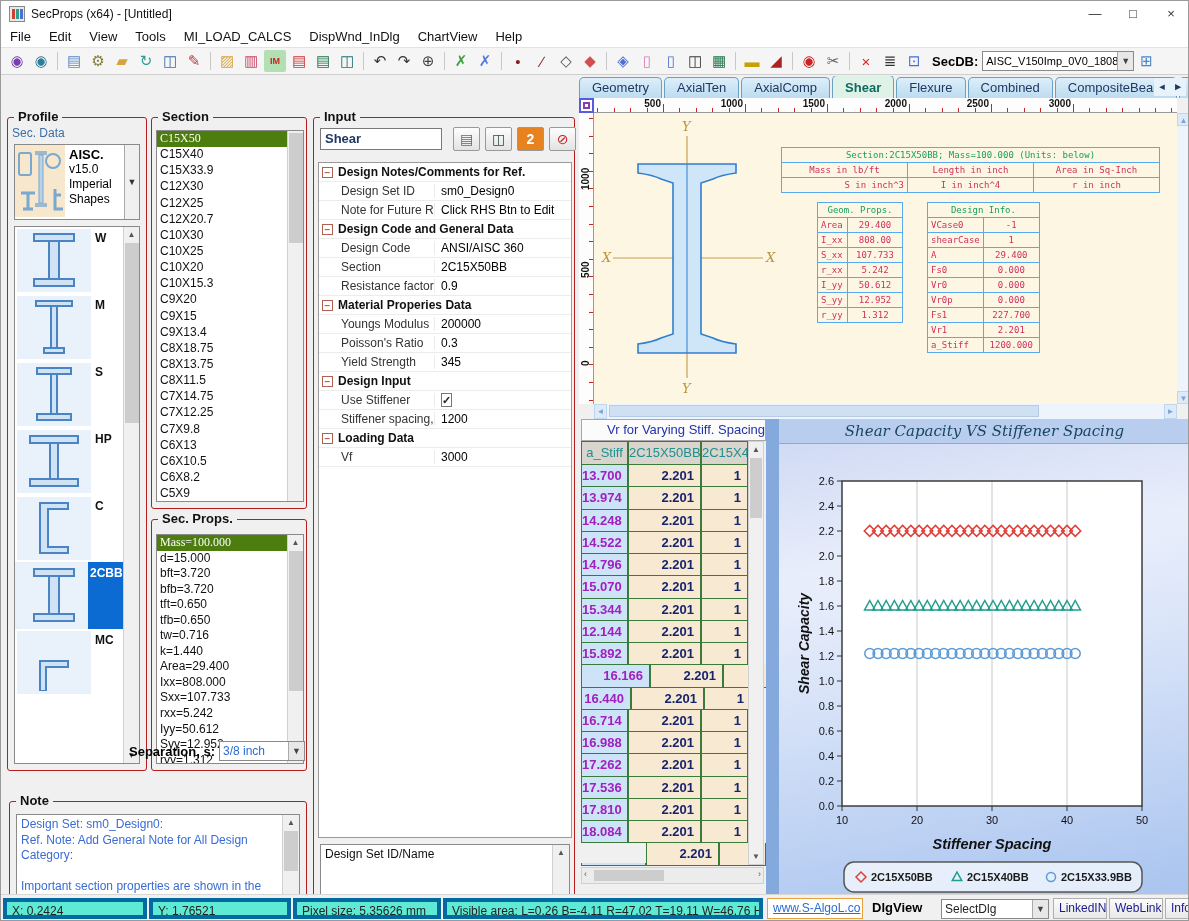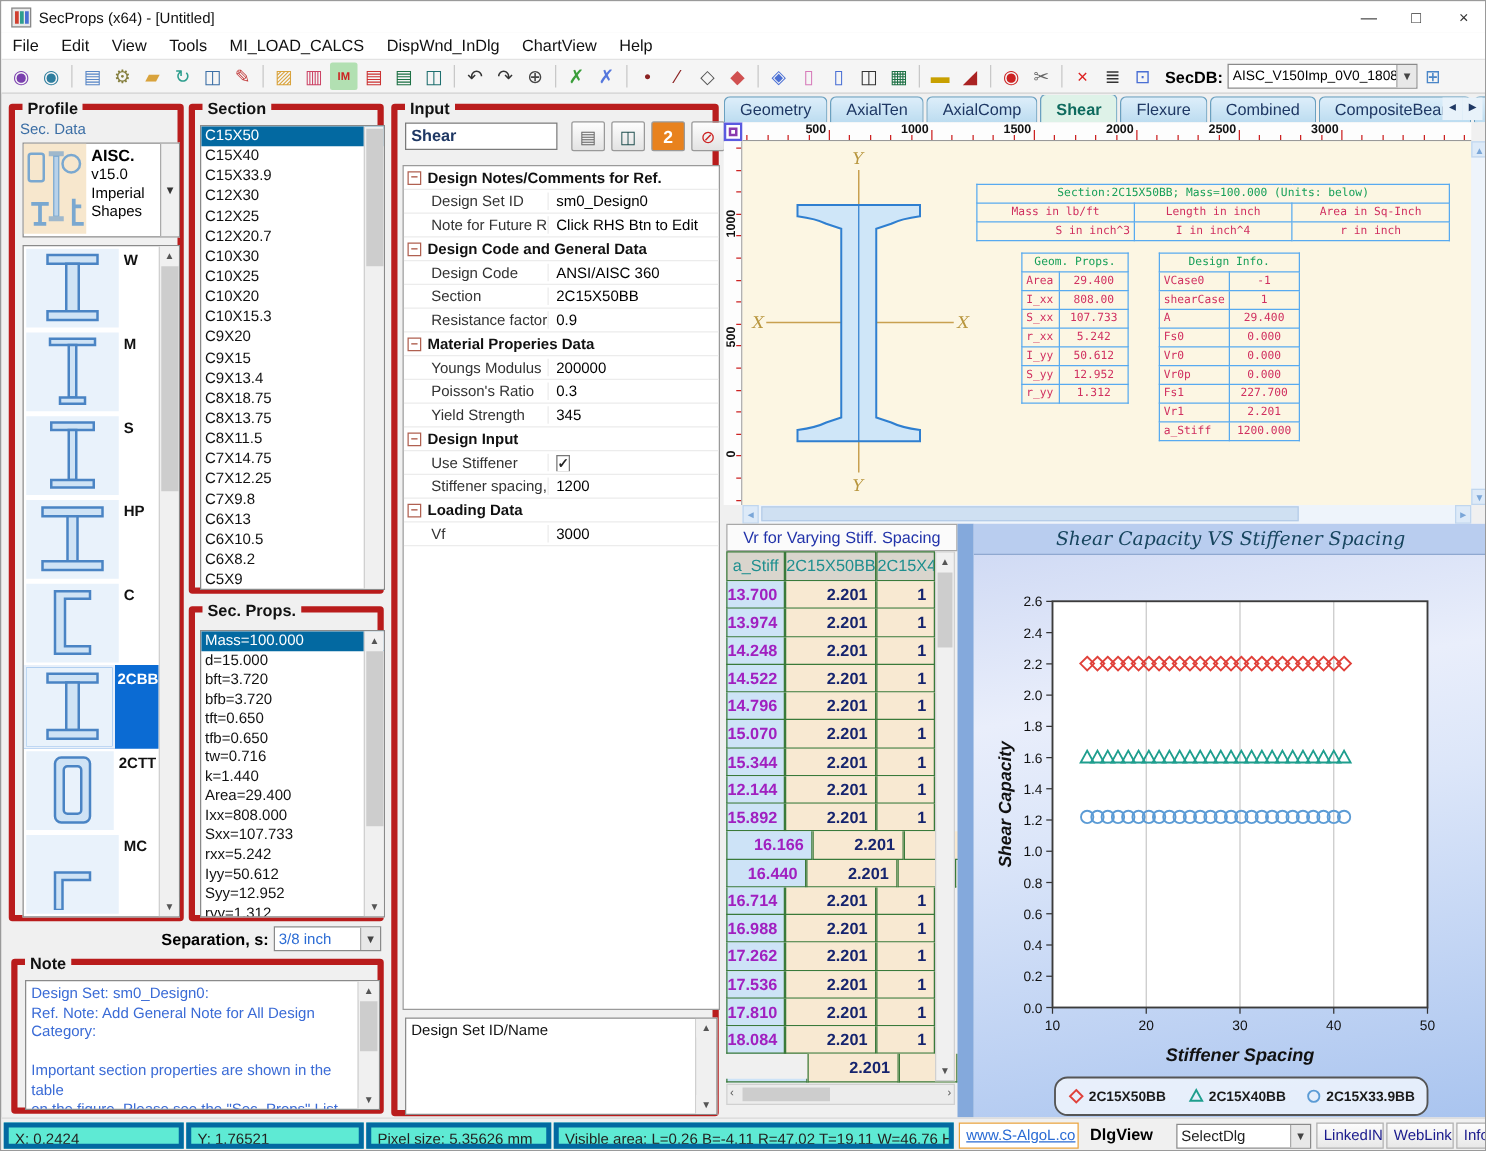--- a/index.html
+++ b/index.html
@@ -23,26 +23,26 @@
   #toolbar { left:0; top:47px; width:1189px; height:27px; background:#f5f5f5; border-bottom:1px solid #cfcfcf; display:flex; align-items:center; padding-left:4px; }
   .tbi { width:22px; height:22px; display:inline-flex; align-items:center; justify-content:center; font-size:15px; margin:0 1px; border-radius:2px; }
   .tbsep { width:1px; height:18px; background:#c8c8c8; margin:0 4px; }
   #secdb-wrap { display:flex; align-items:center; margin-left:6px; }
   #secdb-label { font-weight:bold; font-size:13px; margin-right:4px; }
   .combo { background:#fff; border:1px solid #8a8a8a; height:20px; display:flex; align-items:center; position:relative; }
   .combo .cv { font-size:11px; padding:0 3px; white-space:nowrap; overflow:hidden; flex:1; }
   .combo .ca { width:16px; height:100%; background:#e8e8e8; border-left:1px solid #aaa; text-align:center; font-size:9px; line-height:18px; color:#444; }
 
   
-  .group { position:absolute; border:5px solid #b91c1c; border-radius:3px; }
+  .group { position:absolute; border:1px solid #b91c1c; border-radius:3px;margin-top:34px; }
   .gtitle { position:absolute; top:-9px; left:6px; background:#f0f0f0; padding:0 4px; font-weight:bold; font-size:13px; color:#111; }
 
   .listbox { position:absolute; background:#fff; border:1px solid #8a8a8a; overflow:hidden; }
   .li { font-size:12px; padding:1px 3px; color:#111; white-space:nowrap; }
-  .li.sel { background:#0369a1; color:#fff; }
+  .li.sel { background:#4d7c0f; color:#fff;font-family:Liberation Serif, serif; }
   .sbv { position:absolute; top:0; right:0; width:16px; height:100%; background:#f0f0f0; border-left:1px solid #d0d0d0; font-size:8px; color:#555; }
   .sbv .ar { height:15px; text-align:center; line-height:15px; background:#f0f0f0; }
   .sbv .thumb { position:absolute; left:1px; width:14px; background:#cdcdcd; }
 
   
   .shape-row { height:67px; display:flex; align-items:flex-start; }
   .shape-row .icon-box { width:74px; height:63px; margin:2px; background:#e9f2fb; }
   .shape-row .slabel { font-size:12px; font-weight:bold; padding:4px 2px; color:#111; }
   .shape-row.sel { background:#0b6bd3; }
   .shape-row.sel .slabel { color:#fff; }
@@ -87,21 +87,21 @@
   .csb-ar { position:absolute; width:13px; height:13px; font-size:8px; color:#7aa6d8; text-align:center; line-height:13px; background:#ddeaf8; border:1px solid #c0d6ee; }
   .csb-thumb { position:absolute; background:#cfe0f2; border:1px solid #b5cce8; }
 
   .ctable { position:absolute; border-collapse:collapse; font-family:"DejaVu Sans Mono", monospace; font-size:9px; }
   .ctable td { border:1px solid #58aaf0; padding:0 3px; height:15px; white-space:nowrap; }
   .ct-head { color:#18a05a; text-align:center; }
   .ct-red { color:#d03060; }
 
   
   #vr-panel { left:578px; top:418px; width:187px; height:475px; background:#f0f0f0; }
-  #vr-title { position:absolute; left:2px; top:0; width:185px; height:22px; background:#fbfbfb; border:1px solid #a8a8a8; font-size:13px; color:#2233aa; text-align:center; line-height:20px; }
+  #vr-title { position:absolute; left:2px; top:0; width:185px; height:22px; background:#fbfbfb; border:1px solid #a8a8a8; font-size:13px; color:#2233aa; text-align:right; line-height:20px; }
   #vr-colhead { position:absolute; left:2px; top:22px; height:24px; display:flex; }
   .vr-ch { background:#d9d5cd; border:1px solid #3a7a3a; font-size:13px; color:#1f8f8f; text-align:center; line-height:22px; overflow:hidden; white-space:nowrap; }
   #vr-rows { position:absolute; left:2px; top:46px; }
   .vr-row { display:flex; height:22.25px; }
   .vr-c { border:1px solid #3a7a3a; border-top:none; font-size:13px; font-weight:bold; text-align:right; padding-right:6px; line-height:21px; overflow:hidden; }
   .vr-c1 { background:#cde3f7; color:#a020c0; }
   .vr-c2 { background:#f8e9d2; color:#16246e; }
   #vr-vsb { position:absolute; left:169px; top:22px; width:16px; height:424px; background:#f0f0f0; border:1px solid #d0d0d0; font-size:8px; color:#555; }
   #vr-hsb { position:absolute; left:2px; top:448px; width:183px; height:17px; background:#ececec; border:1px solid #d0d0d0; font-size:9px; color:#555; }
   #splitter-strip { left:765px; top:418px; width:13px; height:475px; background:#84a9dc; }
@@ -266,27 +266,20 @@
         <div class="shape-row sel">
           <div class="icon-box"><svg width="64" height="58" viewBox="0 0 64 58" style="margin: 2px 0px 0px 5px;">
               <rect x="12" y="3" width="40" height="7" fill="#cfe3f5" stroke="#4a84c4" stroke-width="2"></rect>
               <rect x="27" y="10" width="10" height="38" fill="#cfe3f5" stroke="#4a84c4" stroke-width="2"></rect>
               <rect x="12" y="48" width="40" height="7" fill="#cfe3f5" stroke="#4a84c4" stroke-width="2"></rect>
             </svg></div>
           <div class="slabel">2CBB</div>
         </div>
         <div class="shape-row">
           <div class="icon-box"><svg width="64" height="58" viewBox="0 0 64 58" style="margin: 2px 0px 0px 5px;">
-              <rect x="18" y="3" width="28" height="52" rx="5" fill="#cfe3f5" stroke="#4a84c4" stroke-width="2"></rect>
-              <rect x="25" y="10" width="14" height="38" rx="3" fill="#e9f2fb" stroke="#4a84c4" stroke-width="2"></rect>
-            </svg></div>
-          <div class="slabel">2CTT</div>
-        </div>
-        <div class="shape-row">
-          <div class="icon-box"><svg width="64" height="58" viewBox="0 0 64 58" style="margin: 2px 0px 0px 5px;">
               <path d="M46 28 H18 V58 H24 V34 H46 Z" fill="#cfe3f5" stroke="#4a84c4" stroke-width="2"></path>
             </svg></div>
           <div class="slabel">MC</div>
         </div>
       </div>
     <div class="sbv">
       <div class="ar" style="position:absolute;top:0;width:100%;">▲</div>
       <div class="thumb" style="top:16px;height:180px;"></div>
       <div class="ar" style="position:absolute;bottom:0;width:100%;">▼</div>
     </div>
@@ -718,21 +711,21 @@
         <div class="vr-c vr-c1" style="width: 47px;">15.892</div>
         <div class="vr-c vr-c2" style="width: 73px;">2.201</div>
         <div class="vr-c vr-c2" style="width: 47px;">1</div>
       </div>
       <div class="vr-row">
         <div class="vr-c vr-c1" style="width: 69px;">16.166</div>
         <div class="vr-c vr-c2" style="width: 73px;">2.201</div>
         <div class="vr-c vr-c2" style="width: 47px;">1</div>
       </div>
       <div class="vr-row">
-        <div class="vr-c vr-c1" style="width: 64px;">16.440</div>
+        <div class="vr-c vr-c1" style="width: 50px;">16.440</div>
         <div class="vr-c vr-c2" style="width: 73px;">2.201</div>
         <div class="vr-c vr-c2" style="width: 47px;">1</div>
       </div>
       <div class="vr-row">
         <div class="vr-c vr-c1" style="width: 47px;">16.714</div>
         <div class="vr-c vr-c2" style="width: 73px;">2.201</div>
         <div class="vr-c vr-c2" style="width: 47px;">1</div>
       </div>
       <div class="vr-row">
         <div class="vr-c vr-c1" style="width: 47px;">16.988</div>

